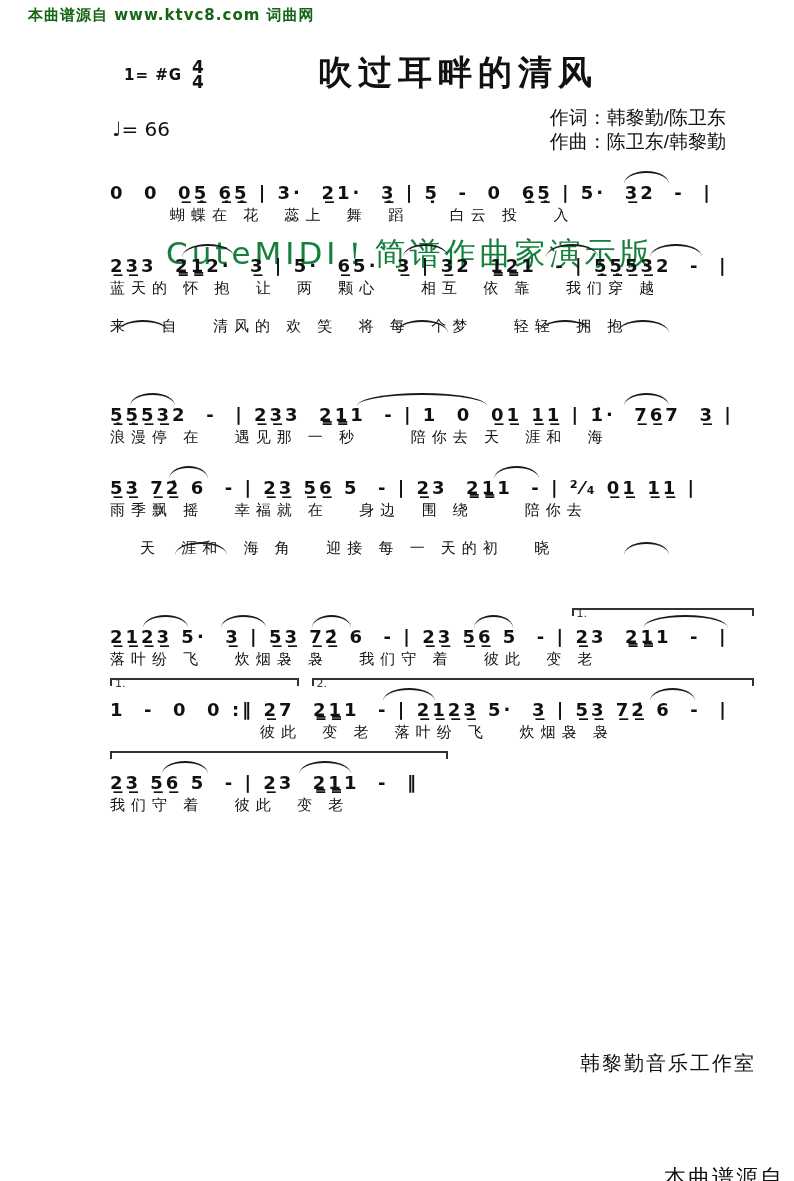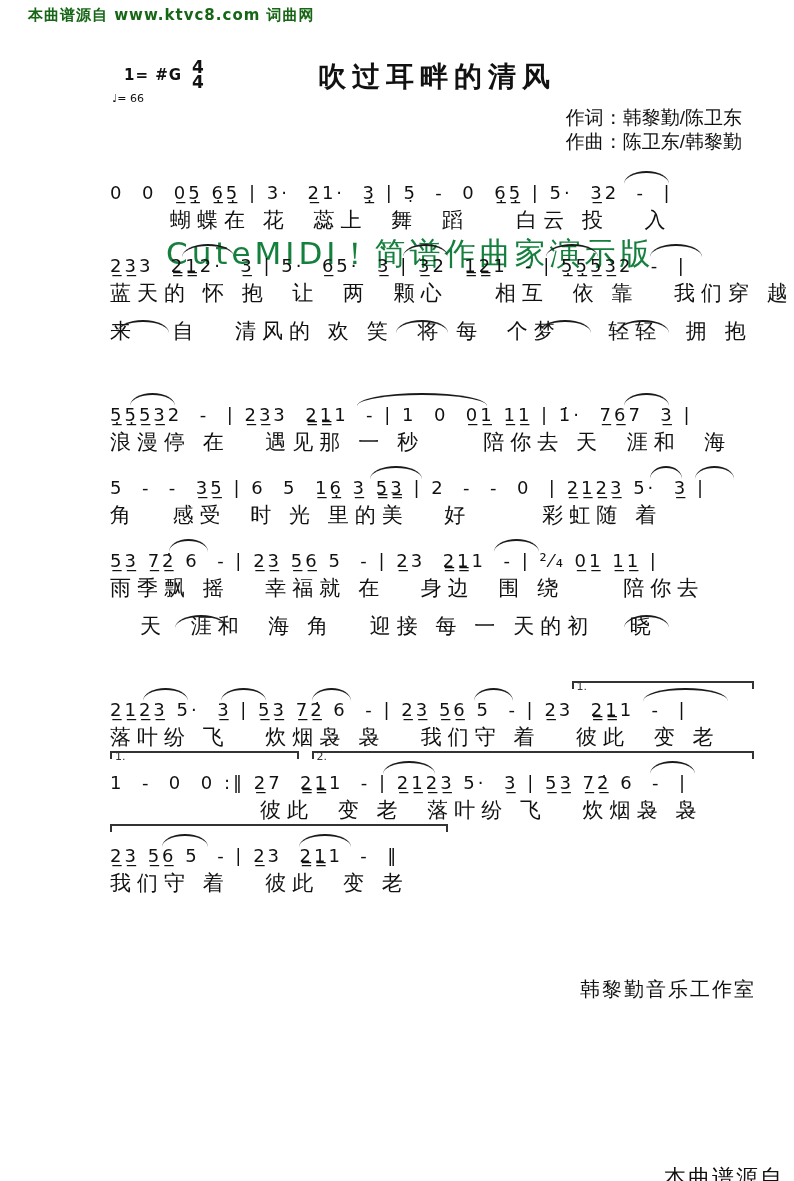--- a/index.html
+++ b/index.html
@@ -9,59 +9,59 @@
     overflow:hidden;
   }
   .top-source{
     position:absolute;top:6px;left:28px;font-size:15px;font-weight:bold;
     letter-spacing:1px;color:#166616;white-space:pre;
   }
   .keyblock{position:absolute;top:60px;left:124px;display:flex;align-items:center;gap:10px;}
   .keysig{font-size:15px;font-weight:bold;letter-spacing:1px;}
   .timesig{display:flex;flex-direction:column;align-items:center;line-height:15px;
     font-size:17px;font-weight:bold;}
-  .tempo{position:absolute;top:92px;left:112px;font-size:11px;}
+  .tempo{position:absolute;top:117px;left:112px;font-size:20px;}
   .title{
-    position:absolute;top:58px;left:318px;font-size:28px;font-weight:600;
+    position:absolute;top:50px;left:318px;font-size:34px;font-weight:600;
     font-family:"Liberation Serif","DejaVu Serif",serif;letter-spacing:6px;white-space:nowrap;text-align:center;
   }
-  .credits{position:absolute;top:106px;right:52px;text-align:left;
+  .credits{position:absolute;top:106px;right:68px;text-align:left;
     font-size:19px;line-height:24px;font-family:"Liberation Sans","DejaVu Sans",sans-serif;}
   .watermark{
     position:absolute;top:233px;left:166px;font-size:31px;color:#15803d;
     letter-spacing:4px;white-space:nowrap;z-index:0;
   }
   .score{position:absolute;top:168px;left:110px;width:650px;z-index:1;}
   .mline{position:relative;height:73px;}
   .notes{
-    white-space:pre;font-size:18px;font-weight:normal;letter-spacing:3px;
+    white-space:pre;font-size:18px;font-weight:bold;letter-spacing:3px;
     padding-top:14px;font-family:"DejaVu Sans",sans-serif;
   }
   .lyrics{
-    white-space:pre;font-size:21px;letter-spacing:6px;margin-top:3px;
+    white-space:pre;font-size:15px;letter-spacing:6px;margin-top:3px;
     font-family:"Liberation Sans","DejaVu Sans",sans-serif;
   }
   .lyr-i60{padding-left:60px;}
   .lyr-i30{padding-left:30px;}
   .lyr-i150{padding-left:150px;}
   .arc-layer{position:absolute;top:0;left:0;right:0;height:14px;}
   .arc{
     position:absolute;top:3px;height:11px;
     border-top:2px solid #1a1a1a;
     border-radius:50% 50% 0 0 / 100% 100% 0 0;
   }
   .volta{
     position:absolute;height:8px;border-top:2px solid #333;
     border-left:2px solid #333;border-right:2px solid #333;
     border-bottom:none;box-sizing:border-box;
   }
   .volta.top{top:-7px;}
   .volta.bottom{bottom:-4px;}
   .volta span{position:absolute;left:3px;top:-3px;font-size:11px;color:#333;background:transparent;}
-  .studio{position:absolute;top:976px;right:38px;font-size:20px;letter-spacing:2px;}
+  .studio{position:absolute;top:1050px;right:38px;font-size:20px;letter-spacing:2px;}
   .bottom-source{position:absolute;top:1138px;right:10px;font-size:22px;letter-spacing:2px;white-space:pre;}
   .bottom-prefix{color:#111;}
 </style>
 </head>
 <body>
 
 <div class="top-source">本曲谱源自 www.ktvc8.com 词曲网</div>
 
 <div class="keyblock">
   <span class="keysig">1= #G</span>
@@ -109,29 +109,20 @@
     <div class="lyrics">来   自   清风的 欢 笑  将 每  个梦    轻轻  拥 抱</div>
   </div>
   <div class="mline">
     <div class="arc-layer">
         <div class="arc" style="left: 3%; width: 7%;"></div>
         <div class="arc" style="left: 38%; width: 20%;"></div>
         <div class="arc" style="left: 79%; width: 7%;"></div>
       </div>
     <div class="notes">5̲̣5̲̣5̲3̲2  -  | 2̲3̲3  2̳1̳1  - | 1  0  0̲1̲ 1̲1̲ | 1̇·  7̲6̲7  3̲ |</div>
     <div class="lyrics">浪漫停 在   遇见那 一 秒     陪你去 天  涯和  海</div>
-  </div>
-  <div class="mline">
-    <div class="arc-layer">
-        <div class="arc" style="left: 40%; width: 8%;"></div>
-        <div class="arc" style="left: 83%; width: 5%;"></div>
-        <div class="arc" style="left: 90%; width: 6%;"></div>
-      </div>
-    <div class="notes">5  -  -  3̲5̲ | 6  5  1̲6̲̣ 3̲ 5̳3̳ | 2  -  -  0  | 2̲1̲2̲3̲ 5·  3̲ |</div>
-    <div class="lyrics">角   感受  时 光 里的美   好      彩虹随 着</div>
   </div>
   <div class="mline">
     <div class="arc-layer">
         <div class="arc" style="left: 9%; width: 6%;"></div>
         <div class="arc" style="left: 59%; width: 7%;"></div>
       </div>
     <div class="notes">5̲3̲ 7̲2̲̇ 6  - | 2̲3̲ 5̲6̲ 5  - | 2̲3  2̳1̳1  - | ²⁄₄ 0̲1̲ 1̲1̲ |</div>
     <div class="lyrics">雨季飘 摇   幸福就 在   身边  围 绕     陪你去</div>
   </div>
   <div class="mline">

